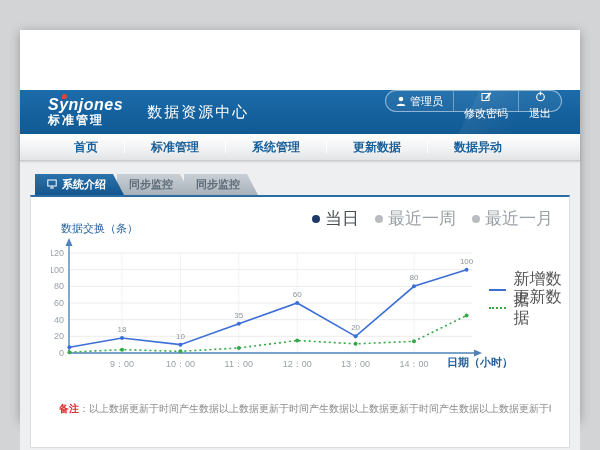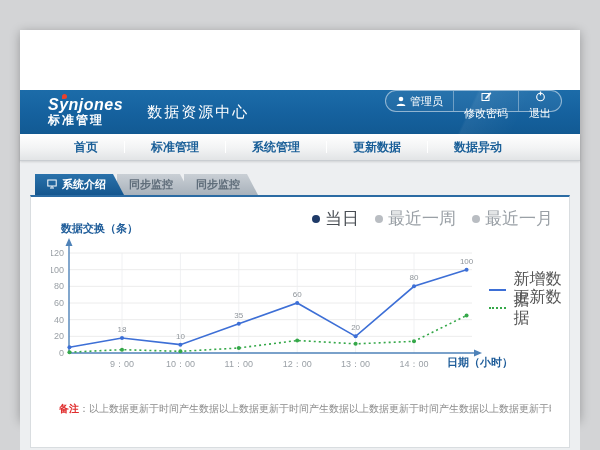--- a/index.html
+++ b/index.html
@@ -40,21 +40,21 @@
   .tab.inactive { background:linear-gradient(180deg,#c9cfd5,#a9b2bb); color:#5f6d7a; margin-left:-7px; }
   .tab.inactive.t2 { z-index:2; }
   .tab.inactive.t3 { z-index:1; }
   
   .panel { background:#fff; border:1px solid #d9dde0; border-top:2px solid #2b6ba3; height:253px; position:relative; }
   .filters { position:absolute; top:10px; right:16px; display:flex; align-items:center; gap:16px; }
   .f-item { display:flex; align-items:center; gap:5px; font-size:17px; color:#9aa0a6; cursor:pointer; }
   .f-item .dot { width:8px; height:8px; border-radius:50%; background:#b9bdc2; }
   .f-item.selected { color:#4a4f55; }
   .f-item.selected .dot { background:#1f3a68; }
-  .y-title { position:absolute; left:30px; top:24px; font-size:11px; font-weight:bold; color:#1e5c99; }
+  .y-title { position:absolute; left:30px; top:24px; font-size:11px; font-weight:normal; color:#1e5c99; }
   #chart-svg { position:absolute; left:20px; top:38px; }
   #chart-svg text { font-family:"Liberation Sans", sans-serif; }
   #chart-svg .tick { font-size:9px; fill:#9aa0a6; }
   #chart-svg .plabel { font-size:8px; fill:#8f959b; }
   #chart-svg .axis-title { font-size:11px; font-weight:bold; fill:#1e5c99; }
   .legend { position:absolute; left:458px; top:84px; }
   .lg-row { display:flex; align-items:center; gap:7px; height:18px; font-size:16px; color:#555; cursor:pointer; }
   .lg-line { width:20px; height:0; border-top:2px solid #000; }
   .note { position:absolute; left:28px; top:205px; width:492px; font-size:10px; color:#8c8c8c;
           white-space:nowrap; overflow:hidden; }

